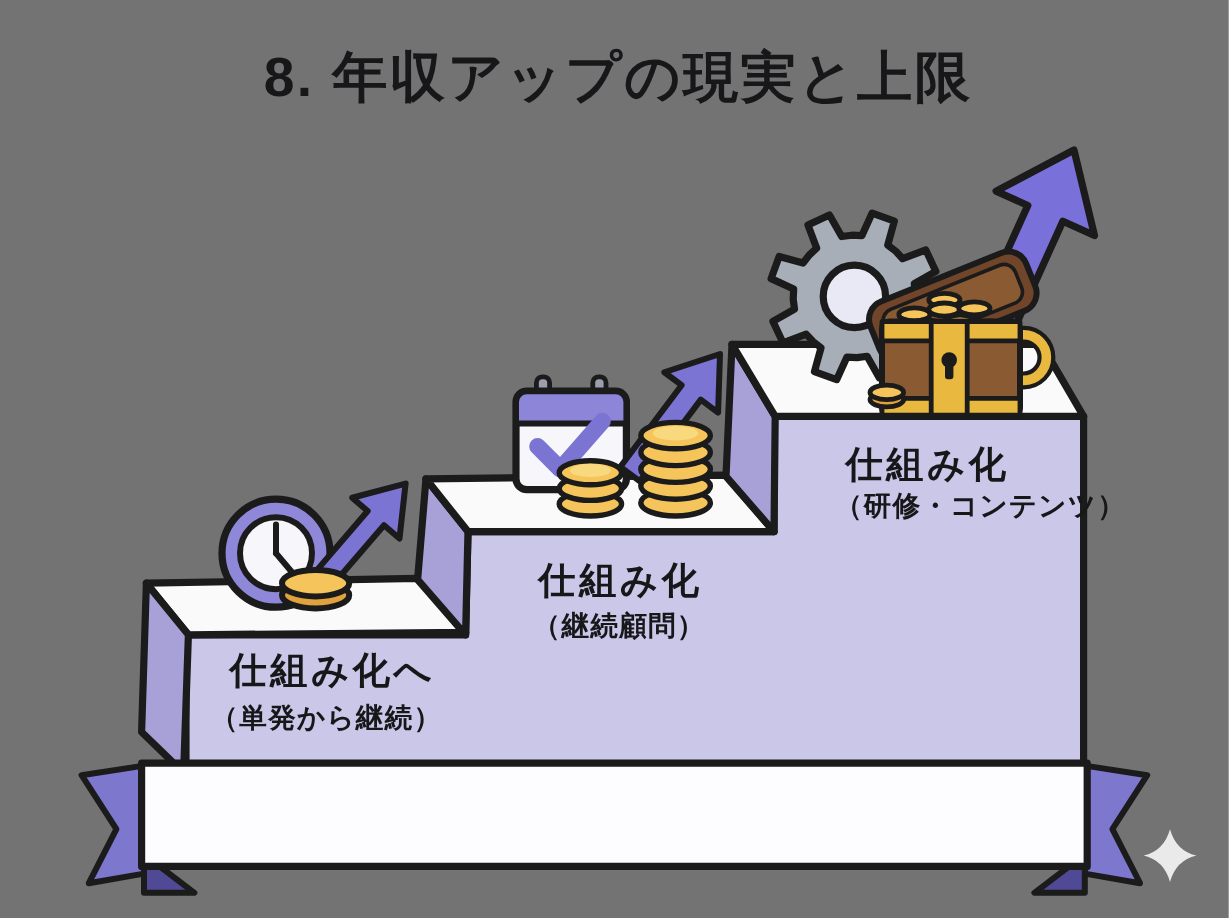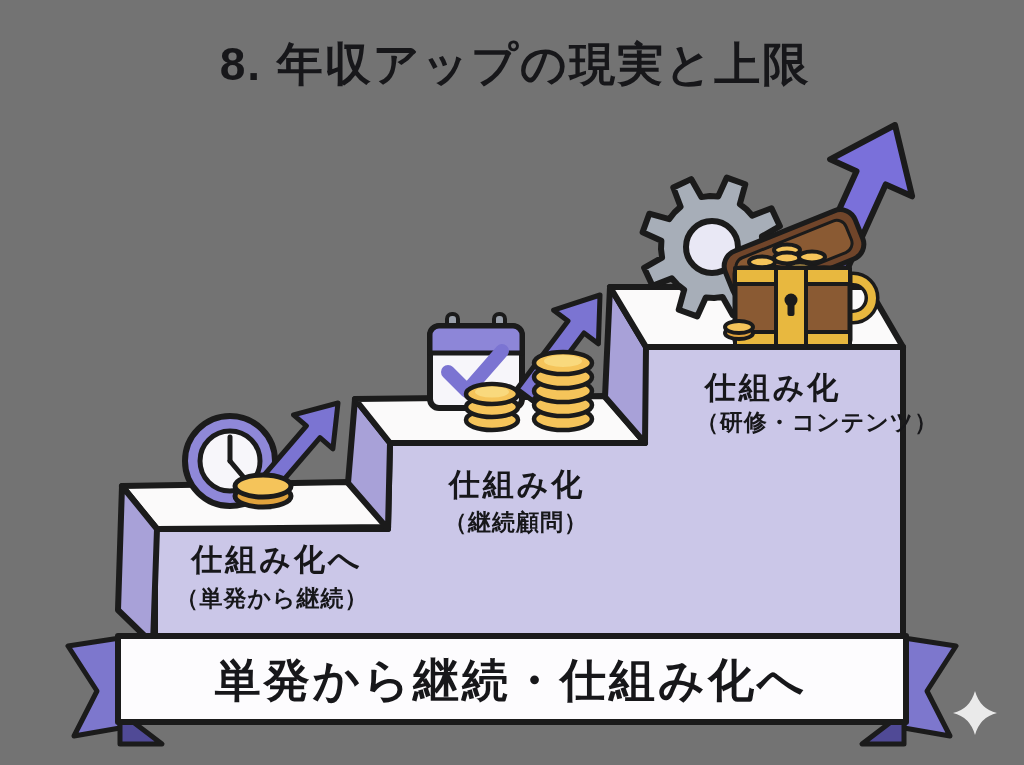--- a/index.html
+++ b/index.html
@@ -128,14 +128,13 @@
 
   <div class="txt step-label" style="left:277px;top:559px;">仕組み化へ</div>
   <div class="txt step-sublabel" style="left:272px;top:598px;">（単発から継続）</div>
 
   <div class="txt step-label" style="left:517px;top:484px;">仕組み化</div>
   <div class="txt step-sublabel" style="left:516px;top:522px;">（継続顧問）</div>
 
   <div class="txt step-label" style="left:773px;top:387px;">仕組み化</div>
   <div class="txt step-sublabel" style="left:817px;top:422px;">（研修・コンテンツ）</div>
 
-  <div class="txt banner-label" style="left:511px;top:680px;">単発から継続・仕組み化へ</div>
 </div>
 
 </body></html>

